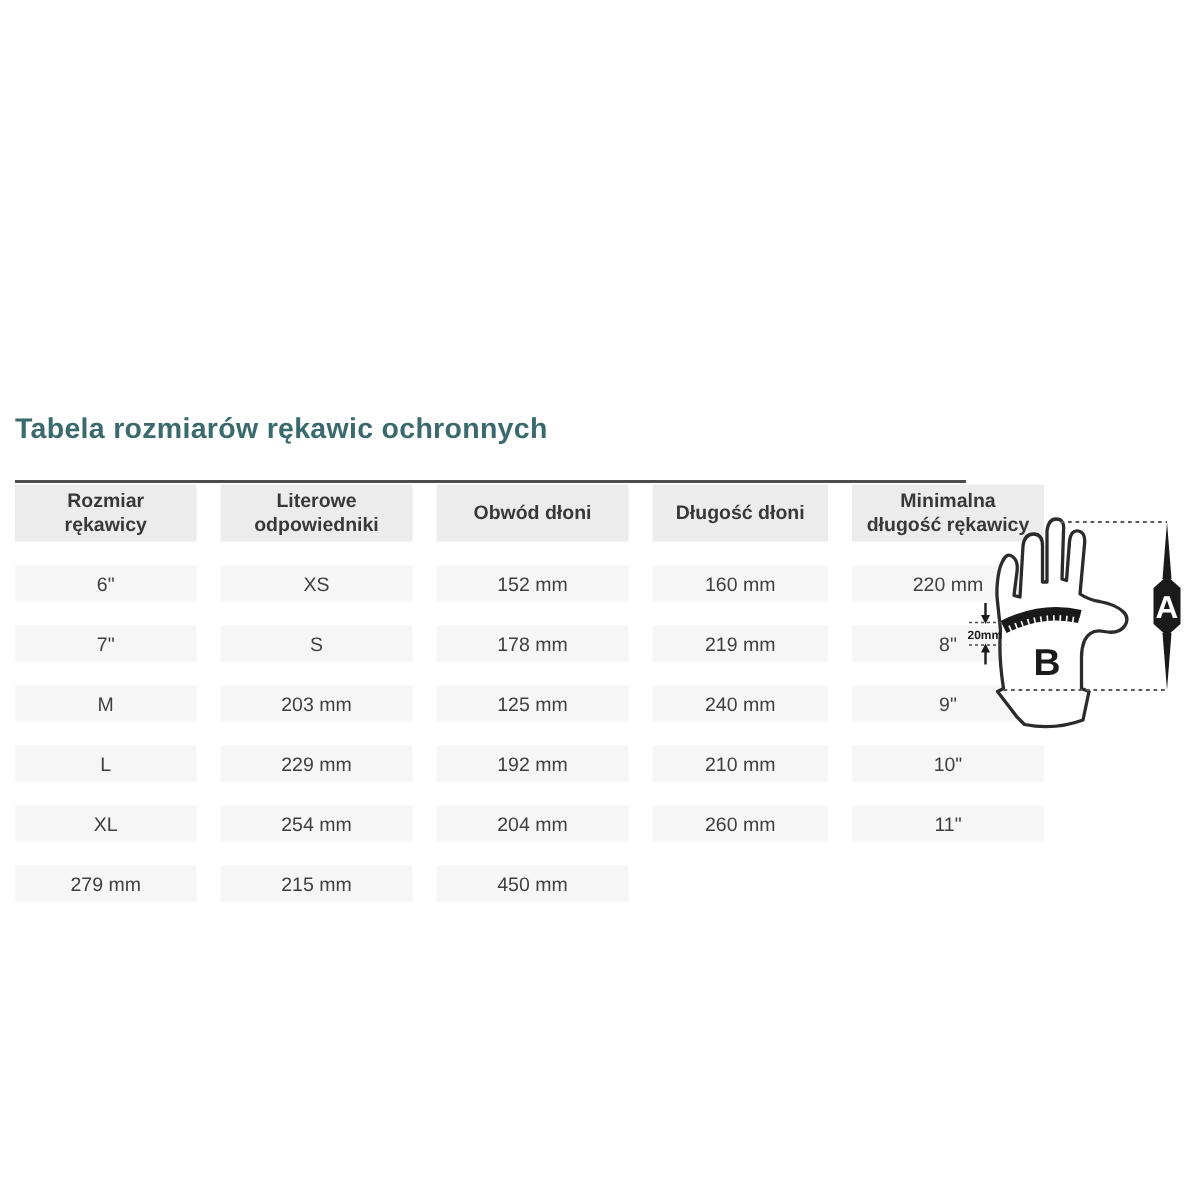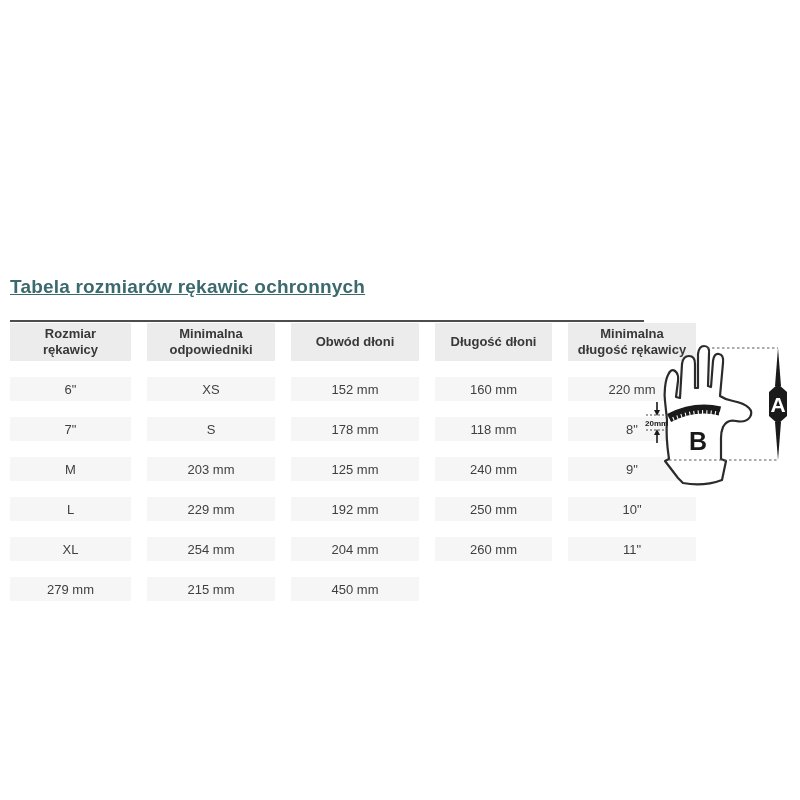--- a/index.html
+++ b/index.html
@@ -15,21 +15,20 @@
     overflow: hidden;
   }
   .page-title {
     position: absolute;
     left: 10px;
     top: 276px;
     font-size: 19px;
     font-weight: 700;
     color: #3a6a6d;
     letter-spacing: 0.2px;
-    text-decoration: underline;
   }
   .table-wrap {
     position: absolute;
     left: 10px;
     top: 320px;
     width: 634px;
   }
   .table-top-line {
     height: 2px;
     background: #4d4d4d;
@@ -77,47 +76,47 @@
 </head>
 <body>
 
 <div class="page-title">Tabela rozmiarów rękawic ochronnych</div>
 
 <div class="table-wrap">
   <div class="table-top-line"></div>
   <div class="size-grid">
 
     <div class="hcell">Rozmiar rękawicy</div>
-    <div class="hcell">Minimalna odpowiedniki</div>
+    <div class="hcell">Literowe odpowiedniki</div>
     <div class="hcell">Obwód dłoni</div>
     <div class="hcell">Długość dłoni</div>
     <div class="hcell">Minimalna długość rękawicy</div>
 
     <div class="cell">6"</div>
     <div class="cell">XS</div>
     <div class="cell">152 mm</div>
     <div class="cell">160 mm</div>
     <div class="cell">220 mm</div>
 
     <div class="cell">7"</div>
     <div class="cell">S</div>
     <div class="cell">178 mm</div>
-    <div class="cell">118 mm</div>
+    <div class="cell">219 mm</div>
 
     <div class="cell">8"</div>
     <div class="cell">M</div>
     <div class="cell">203 mm</div>
     <div class="cell">125 mm</div>
     <div class="cell">240 mm</div>
 
     <div class="cell">9"</div>
     <div class="cell">L</div>
     <div class="cell">229 mm</div>
     <div class="cell">192 mm</div>
-    <div class="cell">250 mm</div>
+    <div class="cell">210 mm</div>
 
     <div class="cell">10"</div>
     <div class="cell">XL</div>
     <div class="cell">254 mm</div>
     <div class="cell">204 mm</div>
     <div class="cell">260 mm</div>
 
     <div class="cell">11"</div>
     <div class="cell">279 mm</div>
     <div class="cell">215 mm</div>

